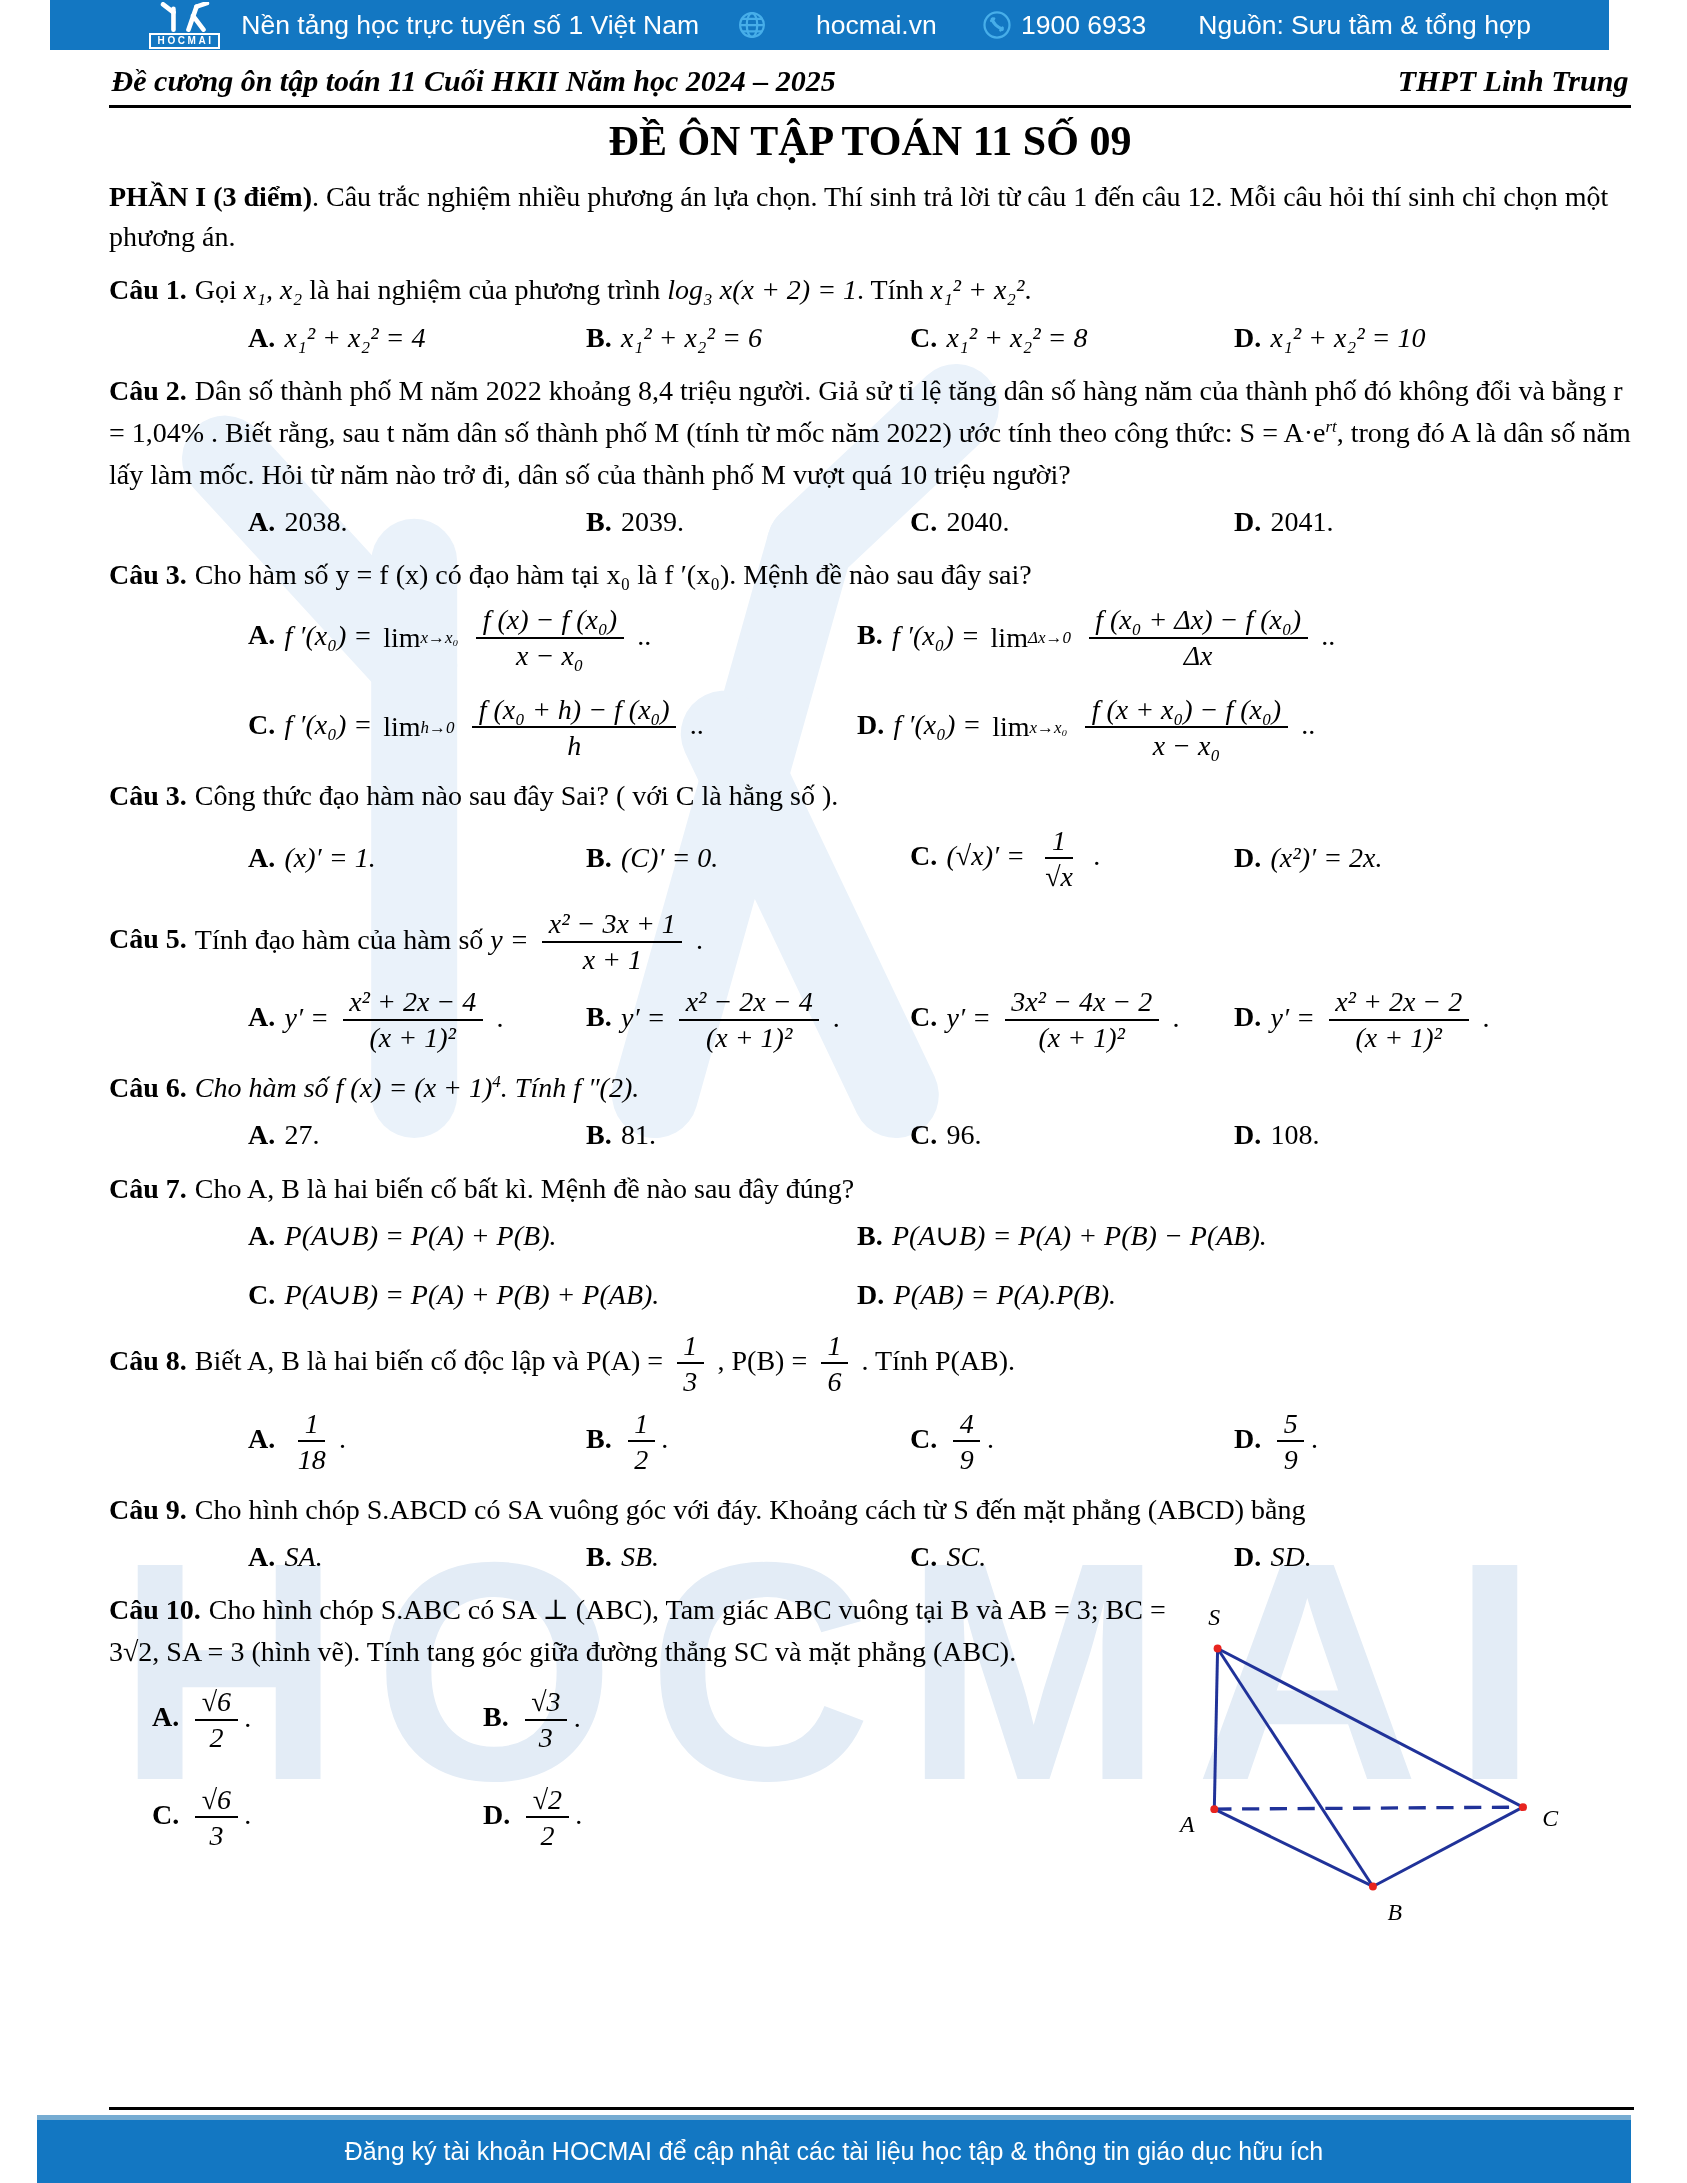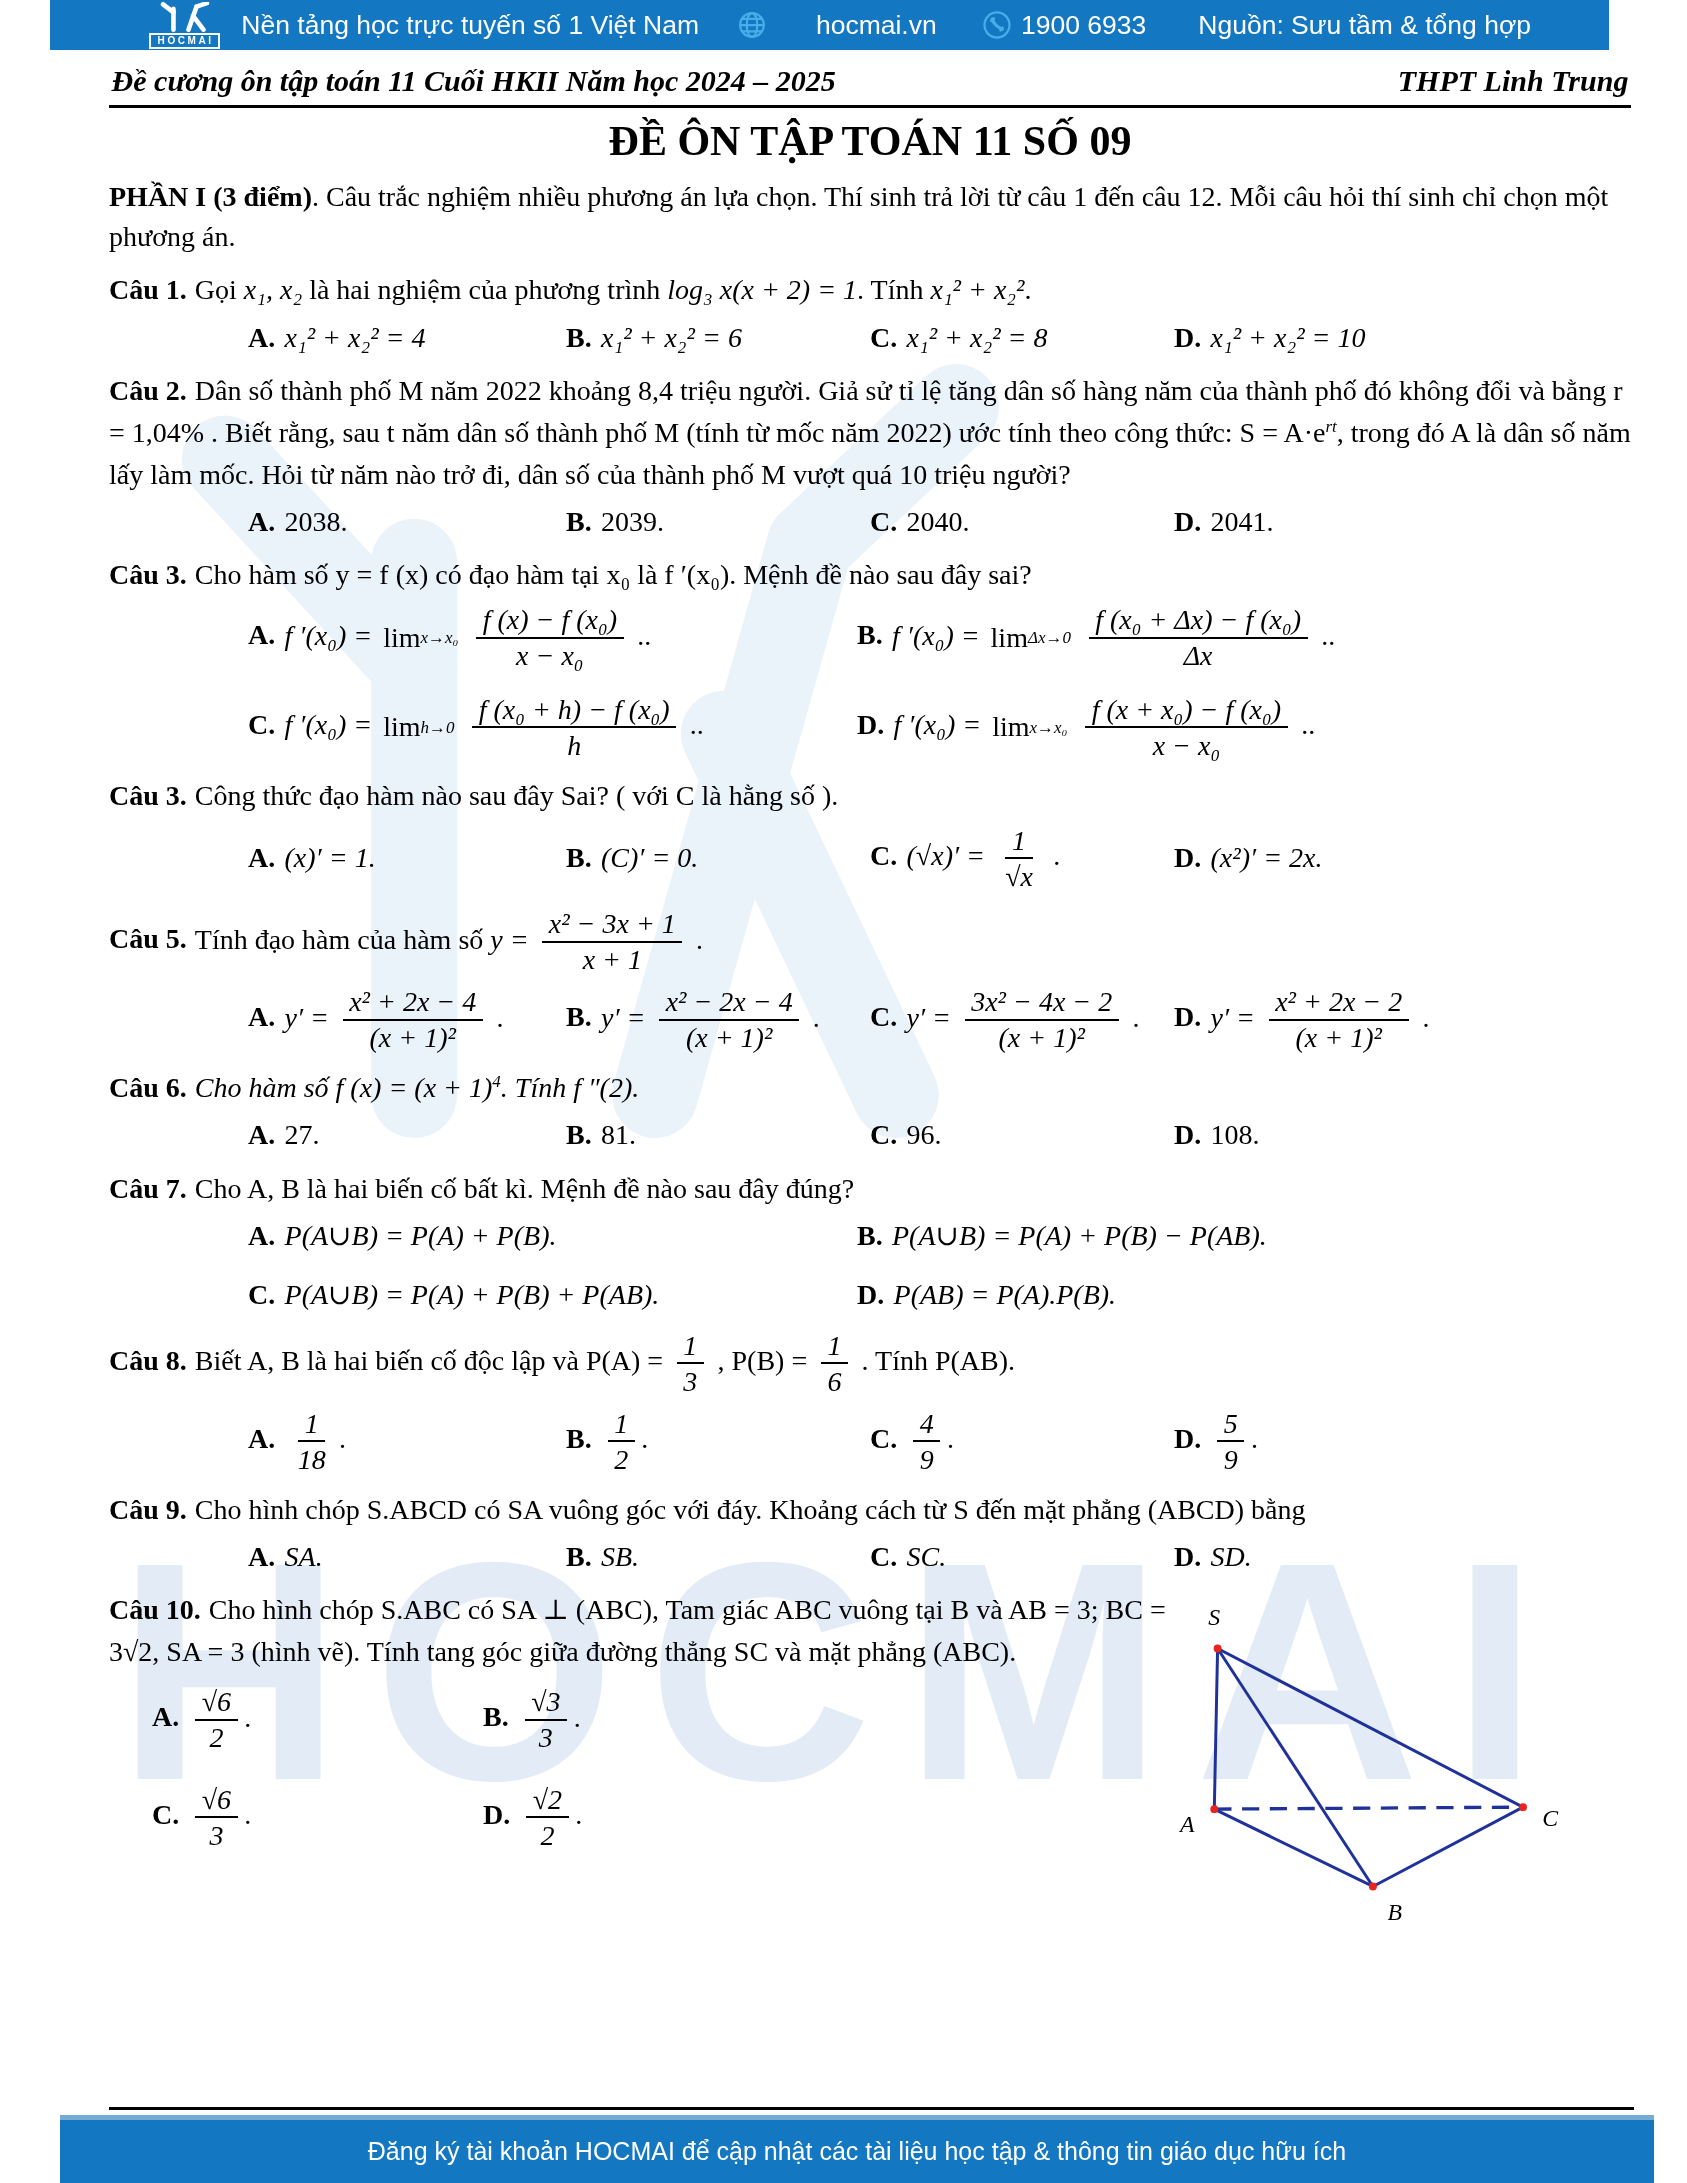--- a/index.html
+++ b/index.html
@@ -31,21 +31,21 @@
   .subheader{display:flex;justify-content:space-between;align-items:baseline;
              border-bottom:3.3px solid #000;padding:4px 2.6px 6.6px 2.6px;
              font-weight:bold;font-style:italic;font-size:30px;}
   .title{text-align:center;font-weight:bold;font-size:42px;margin:9.3px 0 12px 0;}
   .intro{font-size:28px;line-height:1.45;margin:0;}
   .b{font-weight:bold;}
   .m{font-style:italic;}
   .q{margin-top:11.2px;font-size:28px;line-height:1.5;}
   .stem{display:block;}
   .qlabel{font-weight:bold;margin-right:8px;}
-  .optrow4{display:grid;grid-template-columns:318px 304px 304px 1fr;margin:5.3px 0 0 139px;align-items:center;}
+  .optrow4{display:grid;grid-template-columns:318px 304px 304px 1fr;margin:5.3px 0 0 139px;align-items:center;gap:20px;}
   .optrow2{display:grid;grid-template-columns:609px 1fr;margin:5.3px 0 0 139px;align-items:center;row-gap:17px;}
   .optrow2x2{display:grid;grid-template-columns:331px 1fr;width:761px;margin:10.6px 0 0 43px;align-items:center;row-gap:25px;}
   .opt{white-space:nowrap;}
   .opt .k{font-weight:bold;margin-right:9.3px;}
 
   
   .frac{display:inline-flex;flex-direction:column;align-items:center;vertical-align:middle;
         margin:2.6px 6.6px;font-style:italic;text-align:right;}
   .frac .num{padding:0 6.6px 1.3px 6.6px;line-height:1.12;border-bottom:2.6px solid #000;}
   .frac .den{padding:1.3px 6.6px 0 6.6px;line-height:1.12;}
@@ -54,21 +54,21 @@
   .lim .lims{font-size:17px;line-height:1.15;font-style:italic;}
   sup.rt{font-size:17px;font-style:italic;}
 
   
   .q10wrap{position:relative;}
   .q10stem{max-width:1098px;}
   .fig{position:absolute;right:36px;top:-3.3px;}
 
   
   .sepline{position:absolute;left:109px;top:2107px;width:1525px;height:3.3px;background:#000;z-index:2;}
-  .footer{position:absolute;left:60px;bottom:0;width:1594px;height:63px;background:#1377c2;
+  .footer{position:absolute;left:37px;bottom:0;width:1594px;height:63px;background:#1377c2;
           border-top:5.3px solid #76acd2;display:flex;align-items:center;justify-content:center;z-index:3;
           color:#fff;font-family:"Liberation Sans","DejaVu Sans",sans-serif;font-size:25px;}
 </style>
 </head>
 <body>
 
 <div class="page">
 
   <div class="wm-word">HOCMAI</div>
   <svg class="wm-logo" width="860" height="1092" viewBox="0 0 100 100" fill="none">

